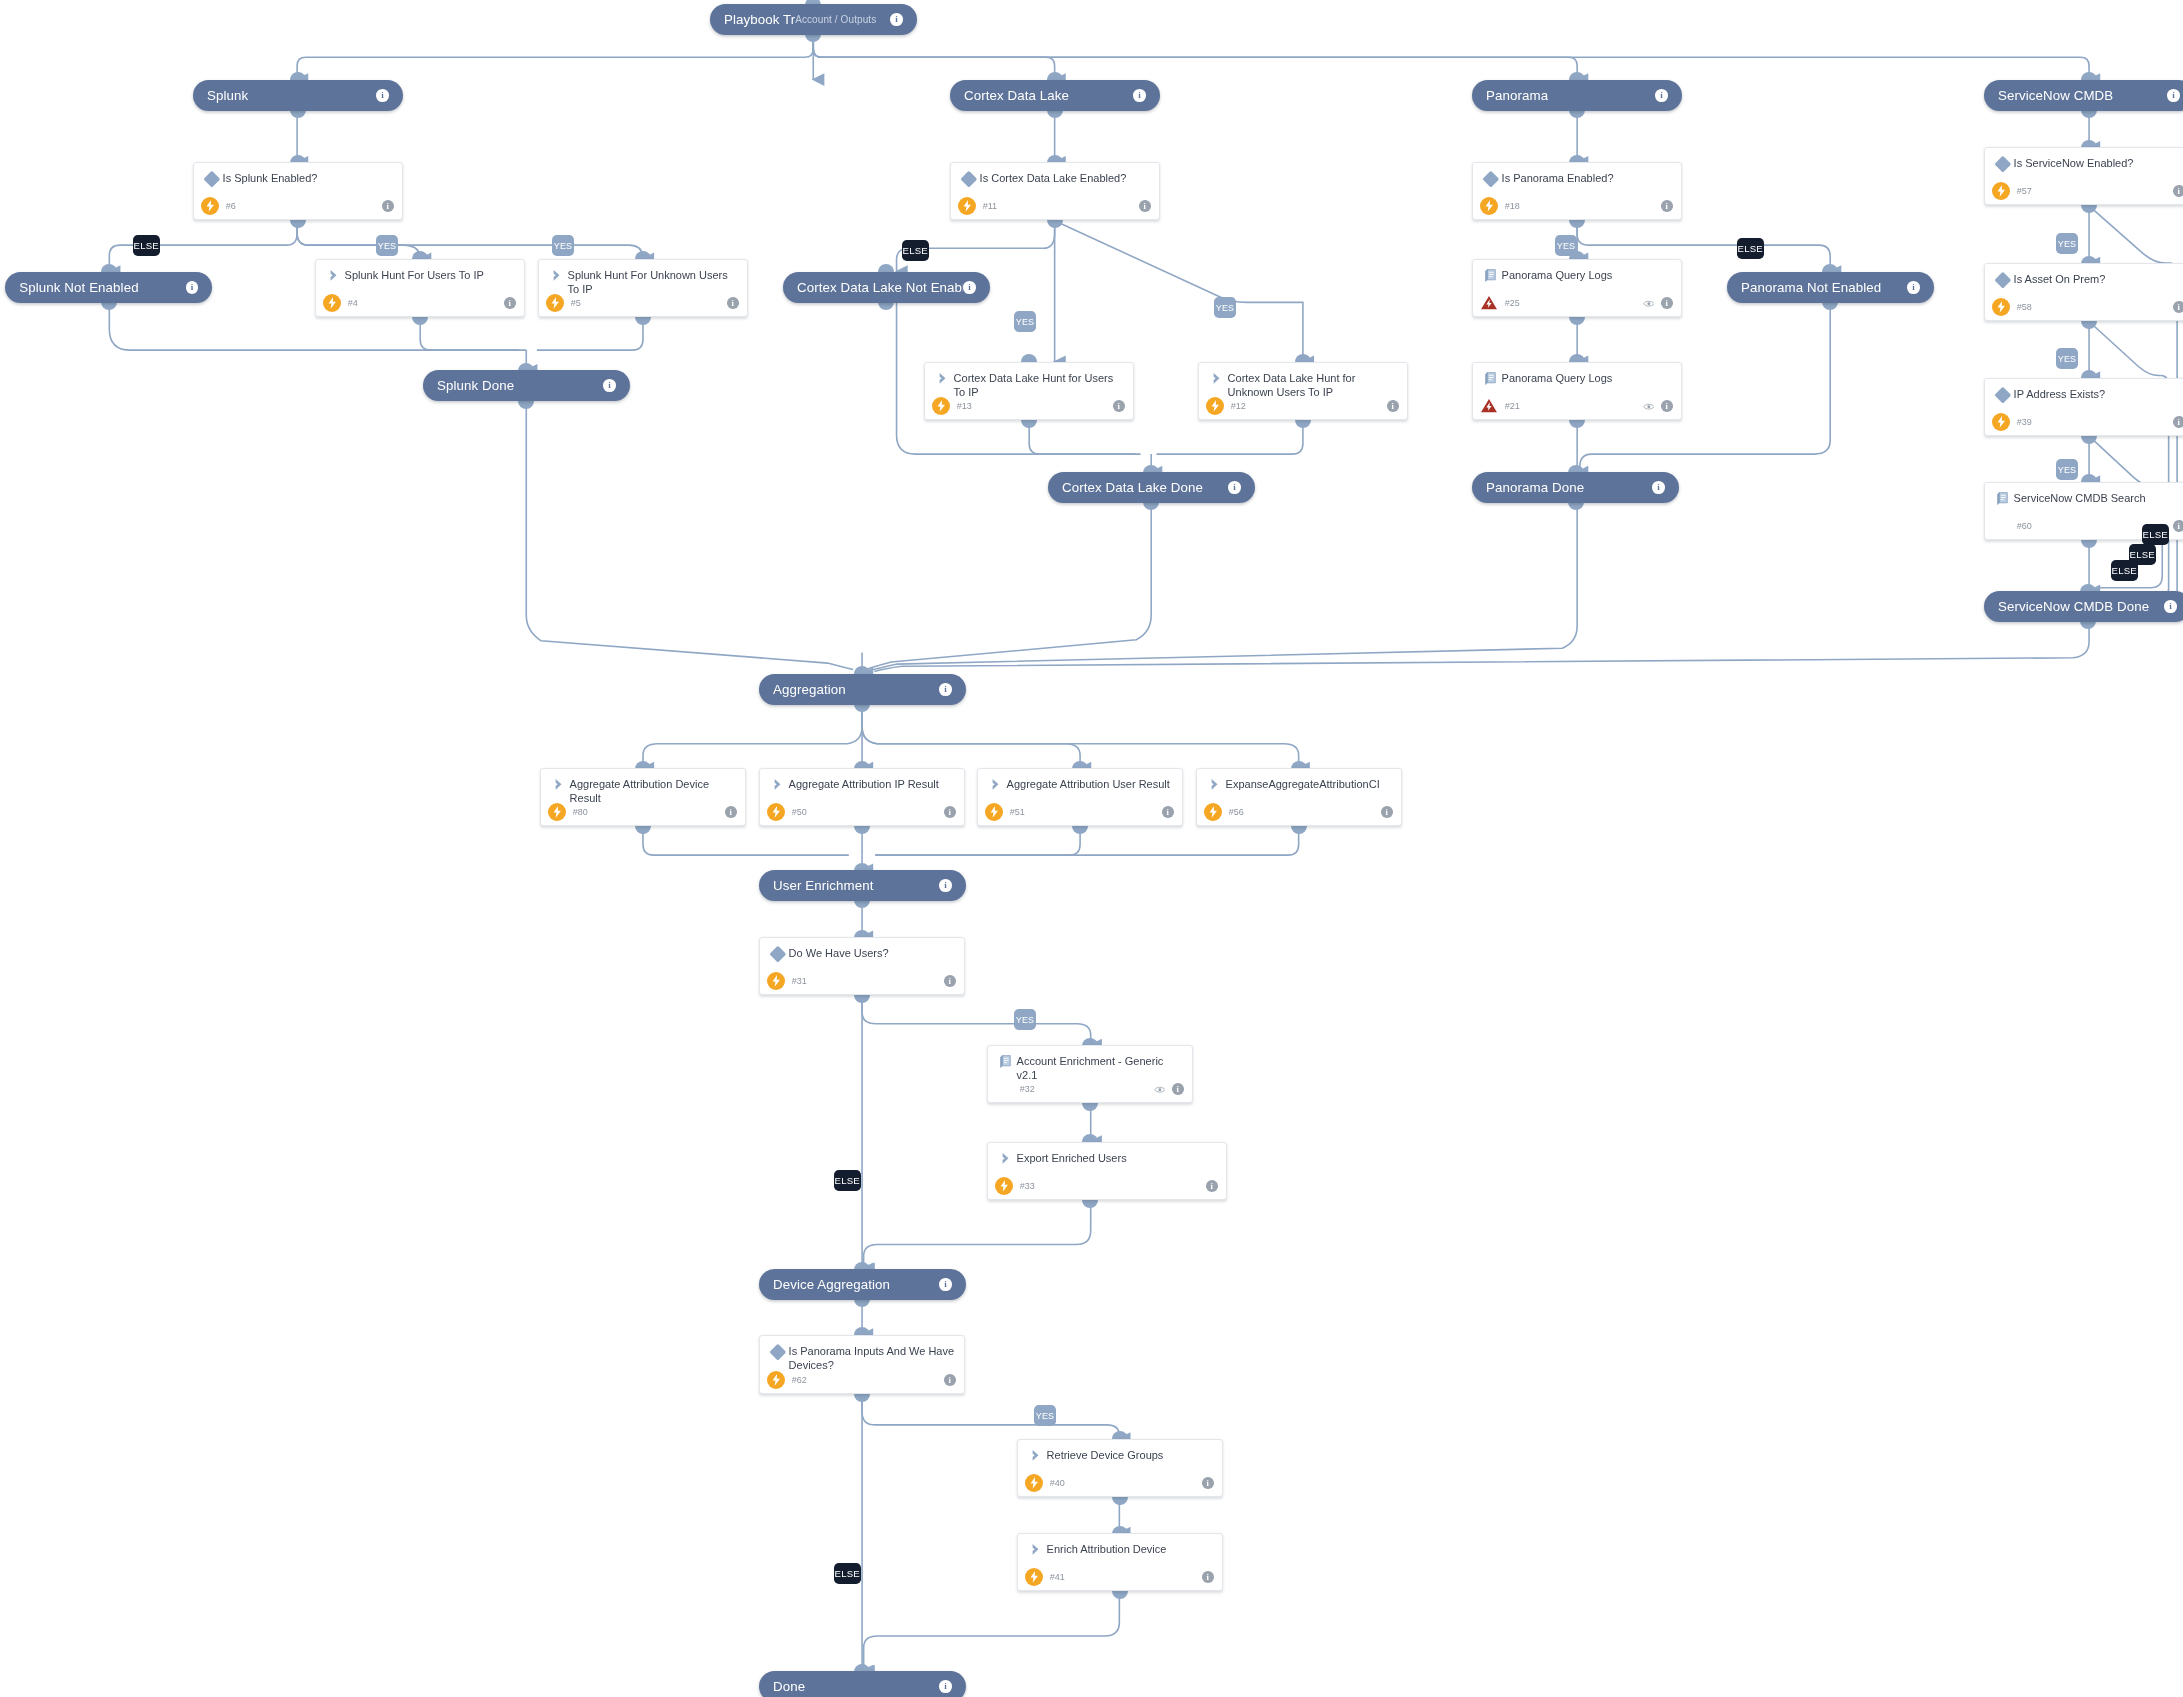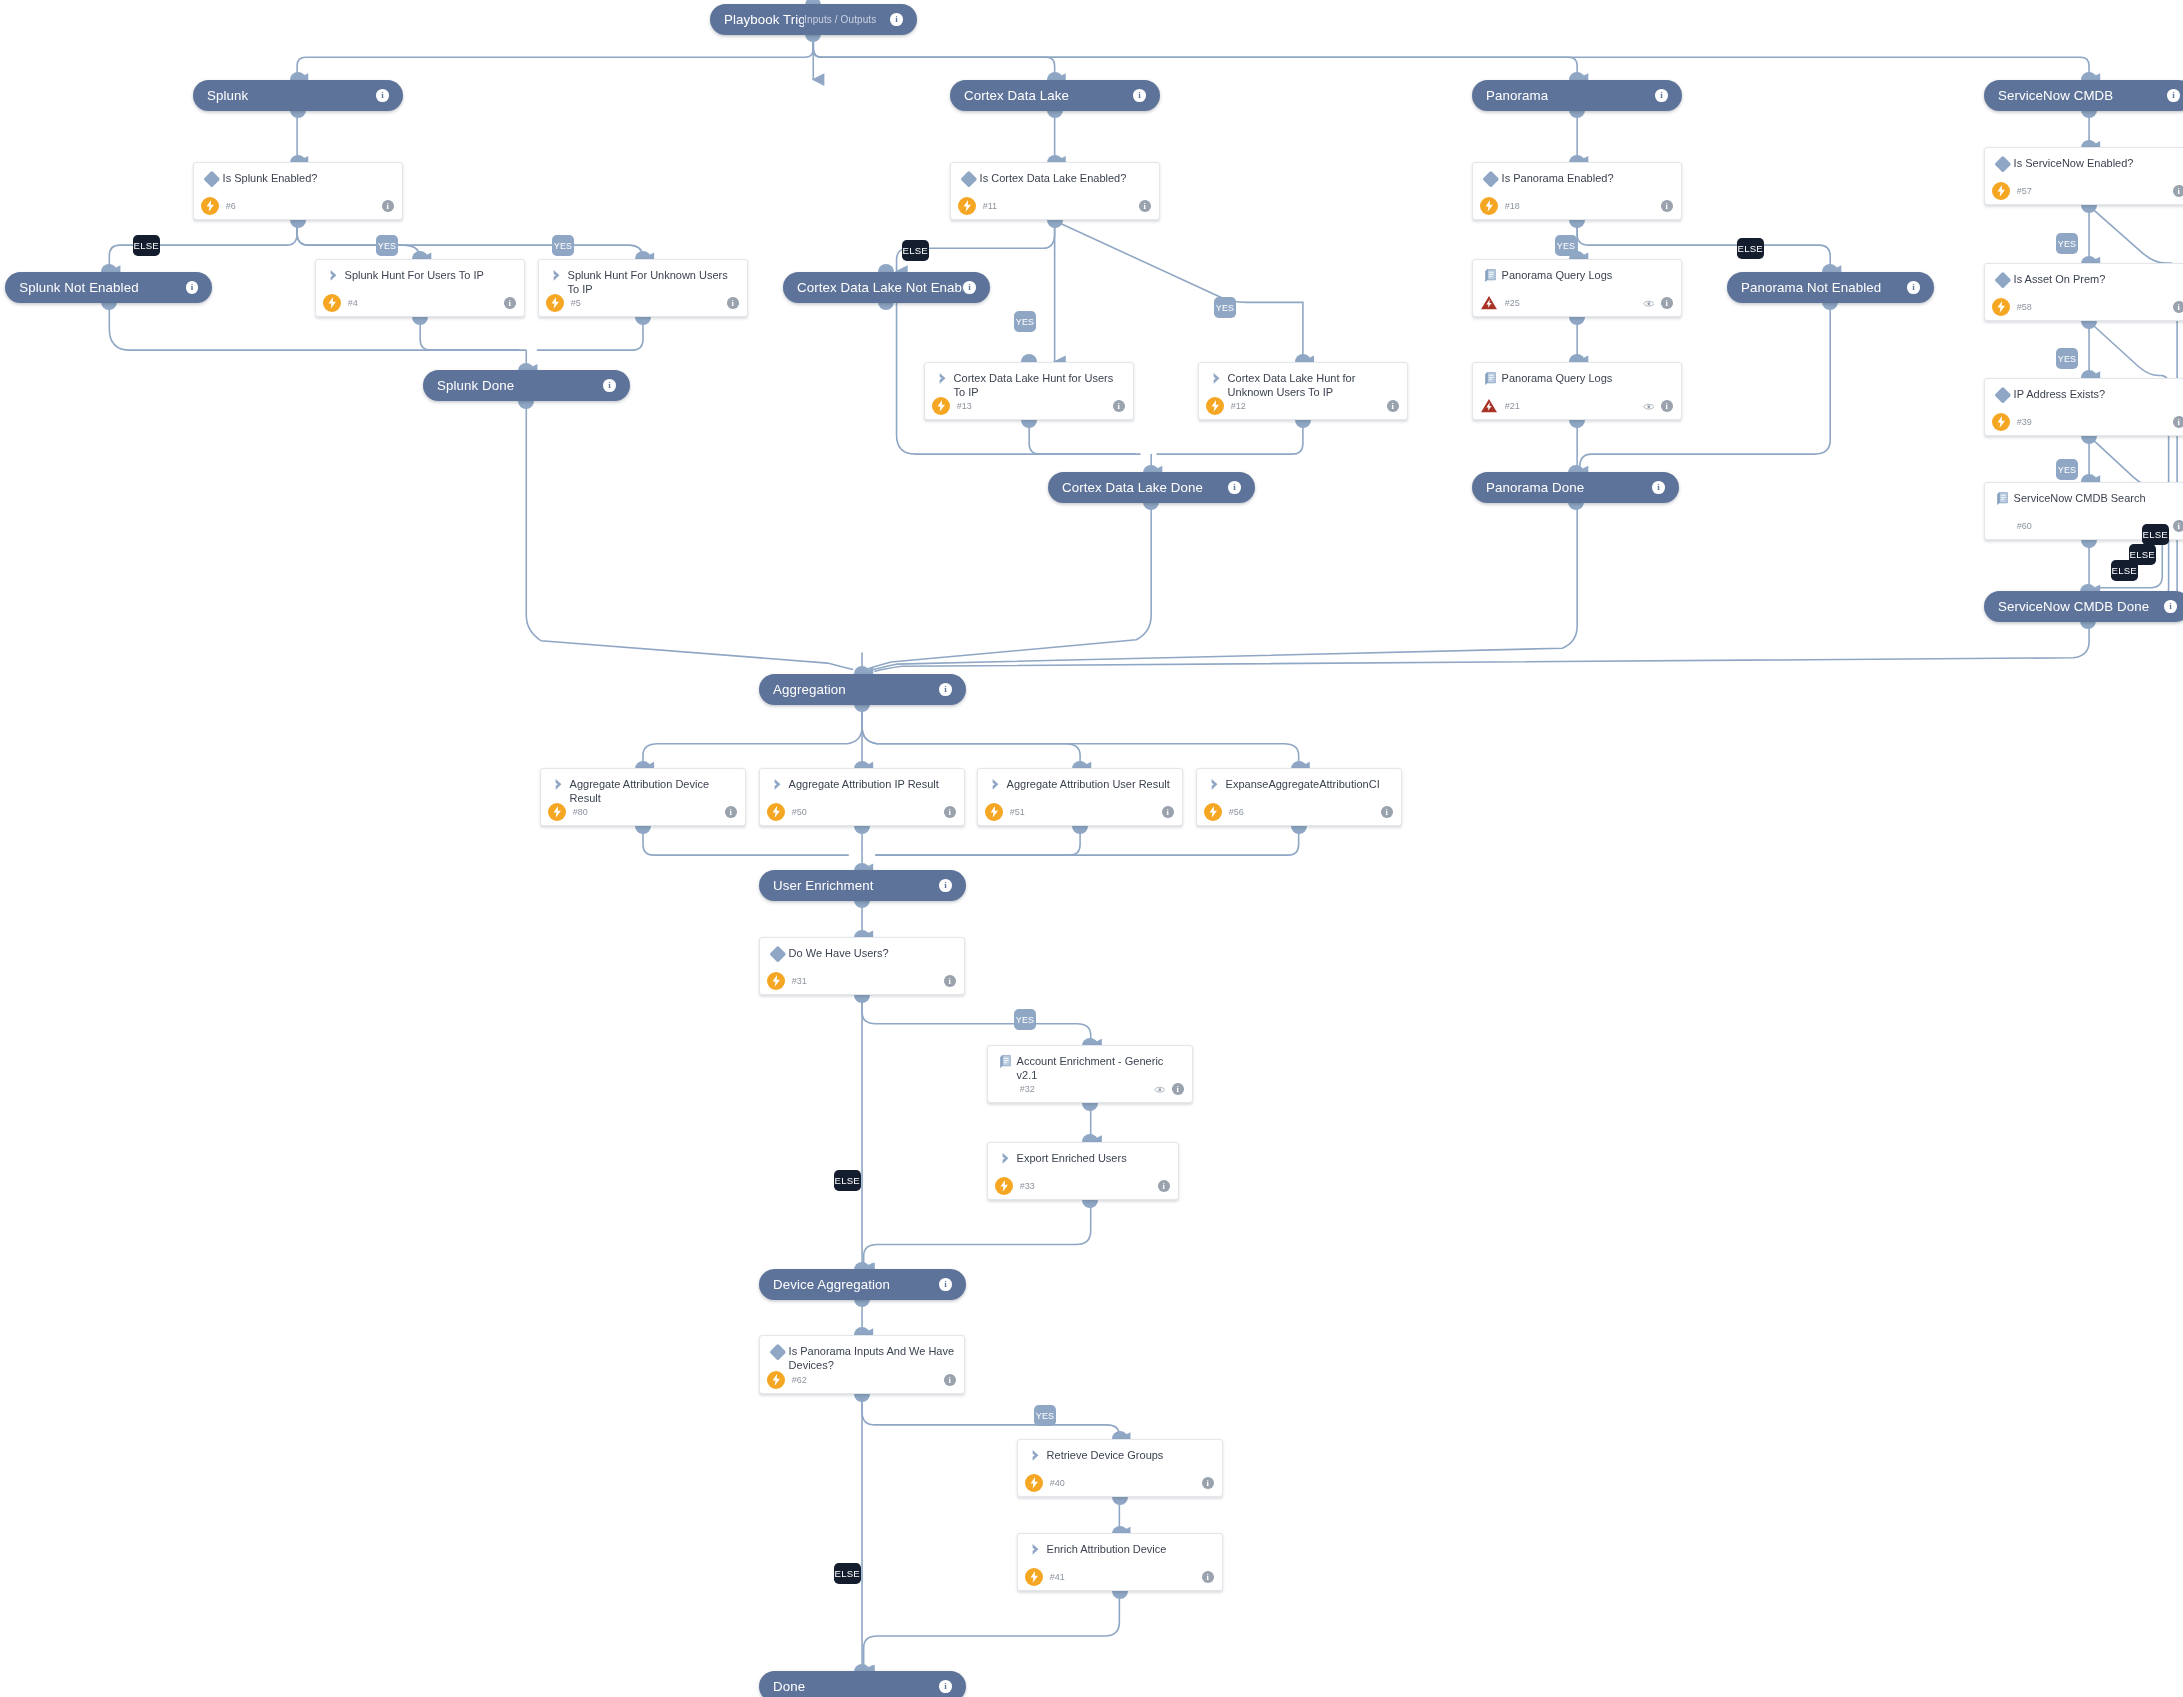--- a/index.html
+++ b/index.html
@@ -175,21 +175,21 @@
       <path d="M1625,2628 L1625,2662 Q1625,2686 1650,2686 L2086,2686 Q2110,2686 2110,2706 L2110,2712" marker-end="url(#ah)"></path>
       <path d="M2110,2822 L2110,2890" marker-end="url(#ah)"></path>
       <path d="M2110,3000 L2110,3058 Q2110,3084 2082,3084 L1654,3084 Q1628,3084 1628,3106 L1628,3150" marker-end="url(#ah)"></path>
       <path d="M1625,2628 L1625,3150" marker-end="url(#ah)"></path>
     </g>
   </svg>
 
   <div id="nodelayer">
       <div class="pill" style="left: 710px; top: 4.2px; width: 207px; height: 31px;">
         <span class="ptitle">Playbook Triggered</span>
-        <span class="sub">Inputs / Outputs</span>
+        <span class="sub">Account / Outputs</span>
         <span class="info">
           <span class="ic-info-w">i</span>
         </span>
       </div>
       <div class="port top" style="left: 805px; top: -3.2px;"></div>
       <div class="port bot" style="left: 805px; top: 34px;"></div>
       <div class="pill" style="left: 193px; top: 80px; width: 210px; height: 31px;">
         <span class="ptitle">Splunk</span>
         <span class="info">
           <span class="ic-info-w">i</span>
@@ -807,21 +807,21 @@
               </svg>
             </span>
             <span>
               <span class="ic-info-g">i</span>
             </span>
           </span>
        </div>
       </div>
       <div class="port top" style="left: 1082px; top: 1038px;"></div>
       <div class="port bot" style="left: 1082px; top: 1103px;"></div>
-      <div class="card" style="left: 987px; top: 1142px; width: 192px; height: 58px;">
+      <div class="card" style="left: 987px; top: 1142px; width: 240px; height: 58px;">
         <div class="crow">
          <span class="cicon">
             <svg width="9.6" height="12.7" viewBox="0 0 18 24">
               <path d="M3,2 L14,12 L3,22 L3,15 L7,12 L3,9 Z" fill="#8fa7c4"></path>
             </svg>
           </span>
          <span class="ctitle">Export Enriched Users</span>
        </div>
        <div class="cfoot">
          <span class="badge">

